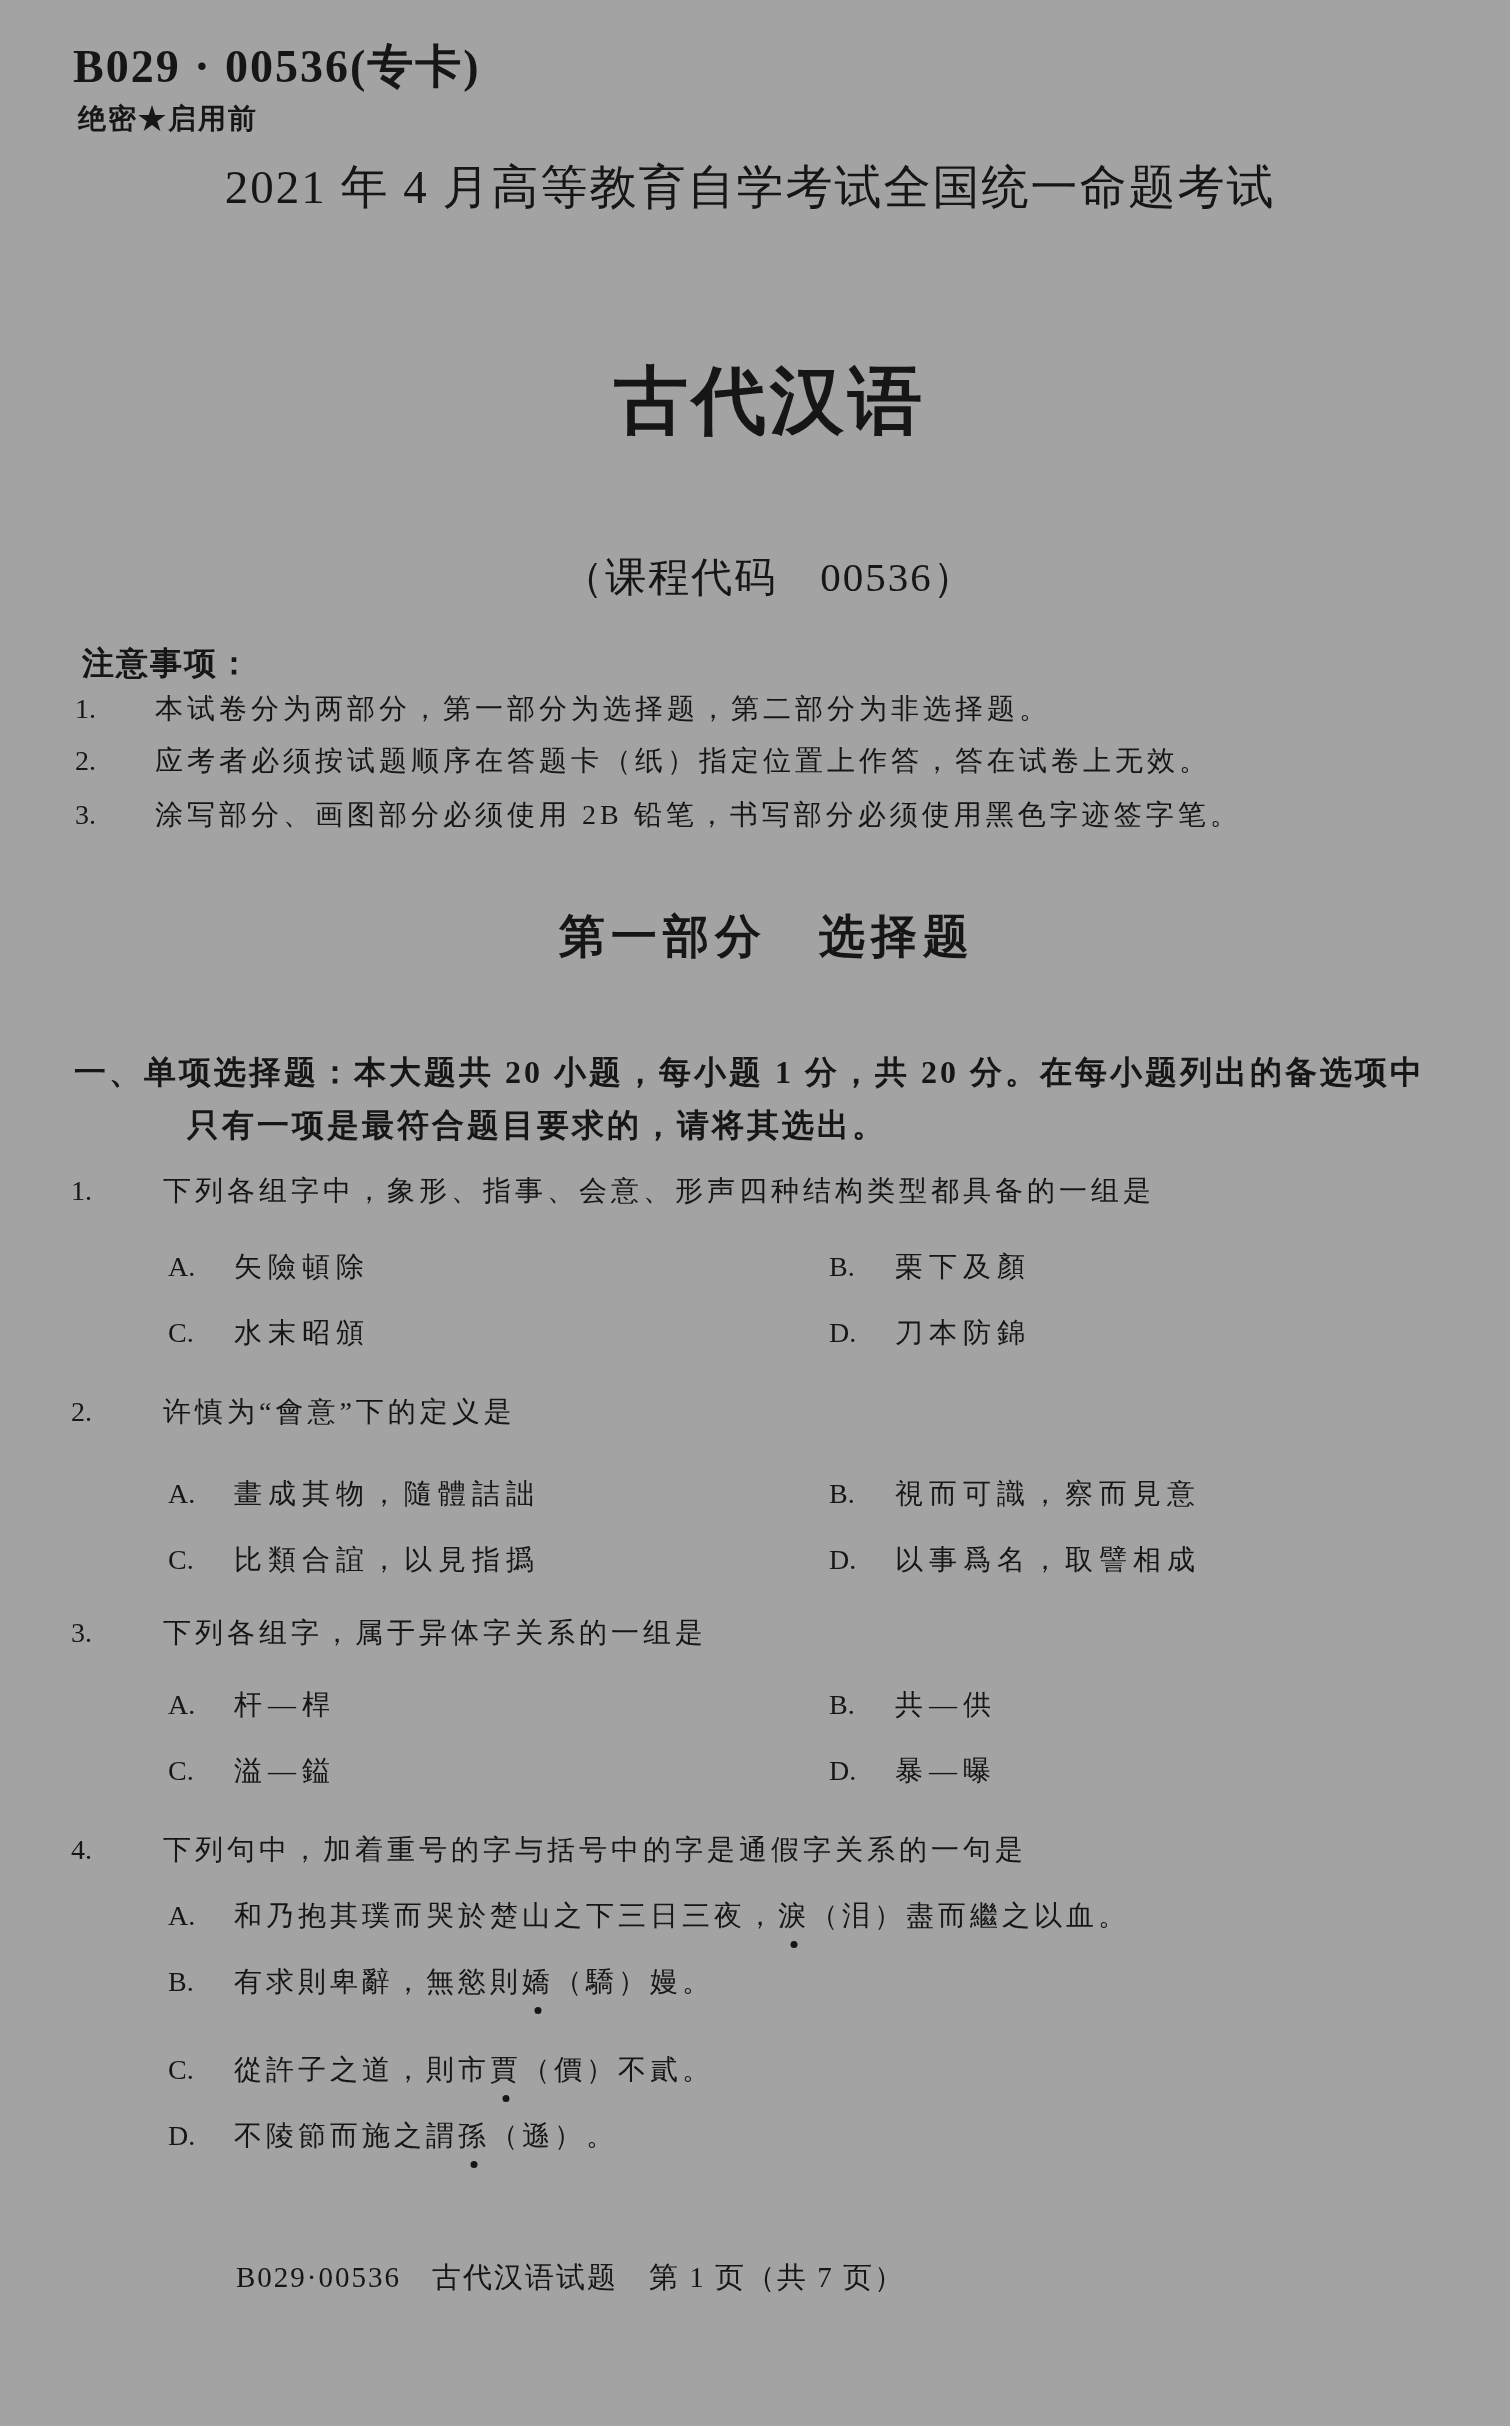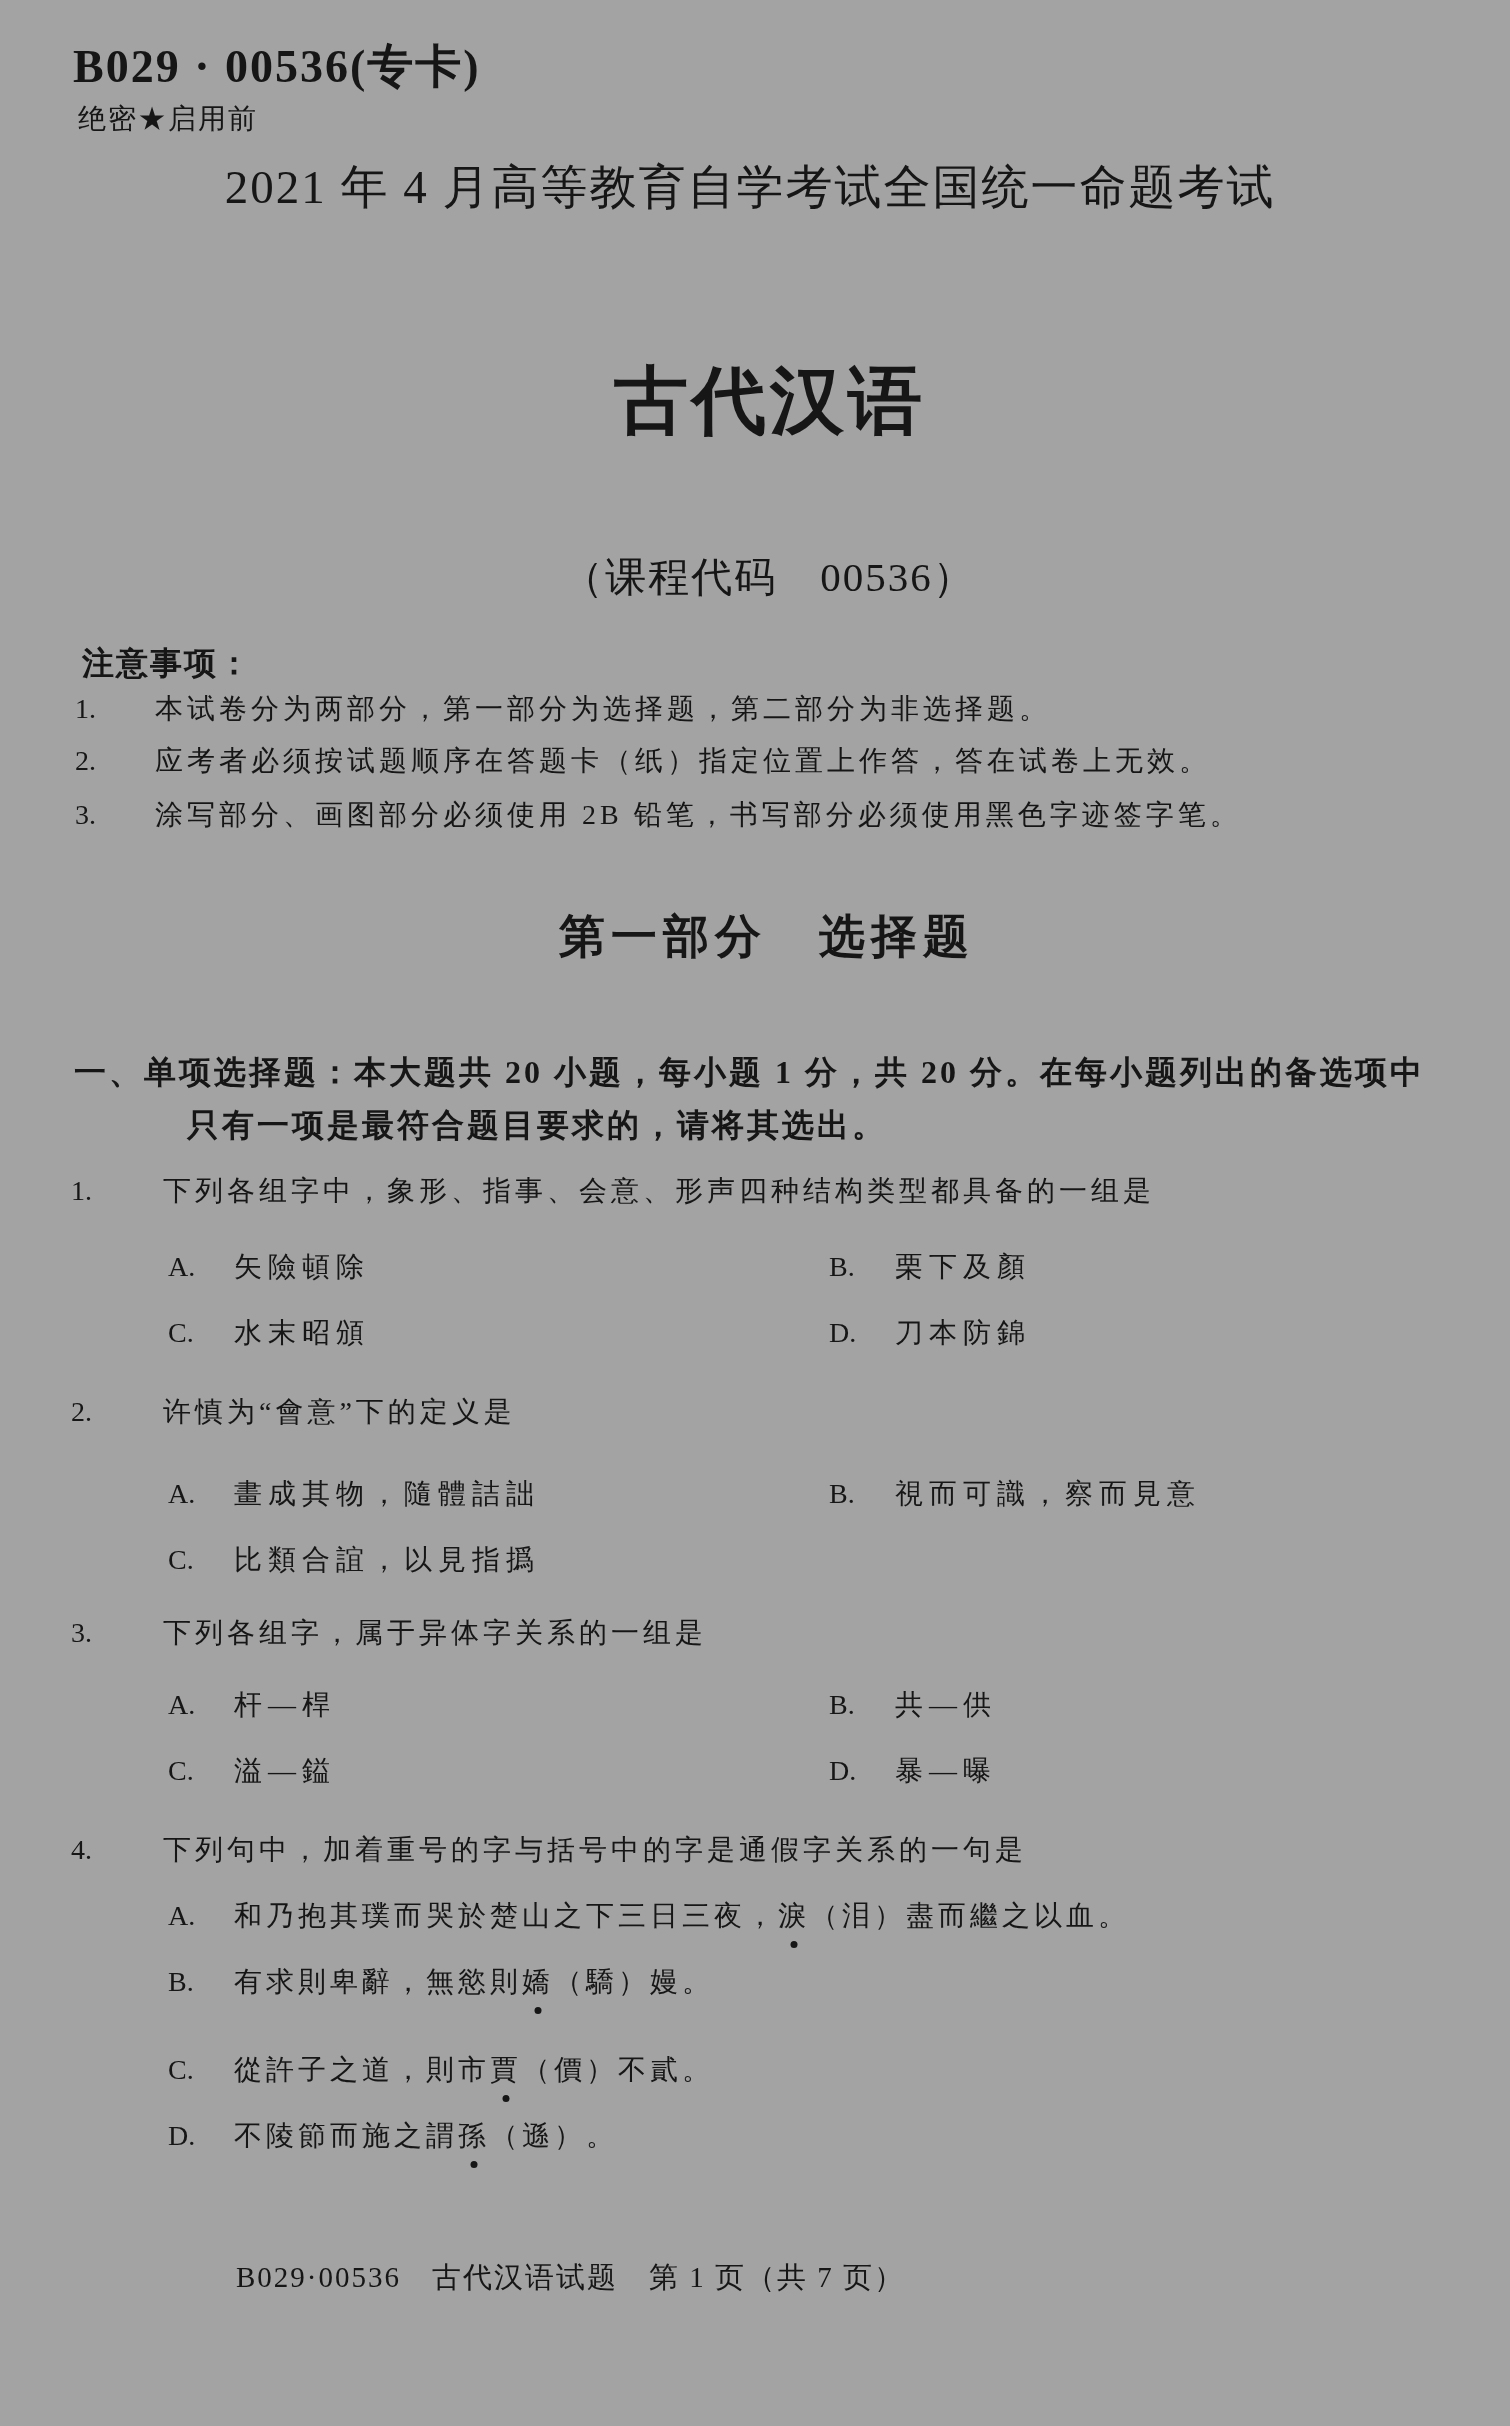--- a/index.html
+++ b/index.html
@@ -5,21 +5,21 @@
   * { margin:0; padding:0; box-sizing:border-box; }
   html,body { background:#e9e9e7; }
   body { width:1510px; height:2426px; position:relative; font-family:"Liberation Serif", serif; }
   .page {
     position:absolute; inset:0; background:#a3a3a3; color:#161616; overflow:hidden;
   }
   .abs { position:absolute; white-space:nowrap; }
   .center { left:0; width:1480px; text-align:center; }
 
   .booklet   { font-size:46px; font-weight:700; letter-spacing:2px; }
-  .secrecy   { font-size:28px; font-weight:400; letter-spacing:2px; }
+  .secrecy   { font-size:28px; font-weight:700; letter-spacing:2px; }
   .session   { font-size:47px; letter-spacing:2px; text-indent:20px; }
   .title     { font-size:74px; font-weight:700; letter-spacing:4px; text-indent:60px; }
   .course    { font-size:41px; letter-spacing:2px; text-indent:58px; }
   .notehead  { font-size:32px; font-weight:700; letter-spacing:2px; }
   .body-line { font-size:28px; letter-spacing:4px; }
   .part-title{ font-size:46px; font-weight:700; letter-spacing:6px; text-indent:54px;text-align:center; }
   .intro     { font-size:32px; font-weight:700; letter-spacing:3px; }
 
   .num  { display:inline-block; width:80px; letter-spacing:0; }
   .qnum { display:inline-block; width:92px; letter-spacing:0; }
@@ -86,20 +86,23 @@
   </div>
   <div class="abs body-line" style="left:168px; top:1475px;">
     <span class="olabel">A.</span><span class="opt-text">畫成其物，隨體詰詘</span>
   </div>
   <div class="abs body-line" style="left:829px; top:1475px;">
     <span class="olabel">B.</span><span class="opt-text">視而可識，察而見意</span>
   </div>
   <div class="abs body-line" style="left:168px; top:1541px;">
     <span class="olabel">C.</span><span class="opt-text">比類合誼，以見指撝</span>
   </div>
+  <div class="abs body-line" style="left:829px; top:1541px;">
+    <span class="olabel">D.</span><span class="opt-text">以事爲名，取譬相成</span>
+  </div>
 
   <div class="abs body-line" style="left:71px; top:1614px;">
     <span class="qnum">3.</span><span>下列各组字，属于异体字关系的一组是</span>
   </div>
   <div class="abs body-line" style="left:168px; top:1686px;">
     <span class="olabel">A.</span><span class="opt-text">杆—桿</span>
   </div>
   <div class="abs body-line" style="left:829px; top:1686px;">
     <span class="olabel">B.</span><span class="opt-text">共—供</span>
   </div>

